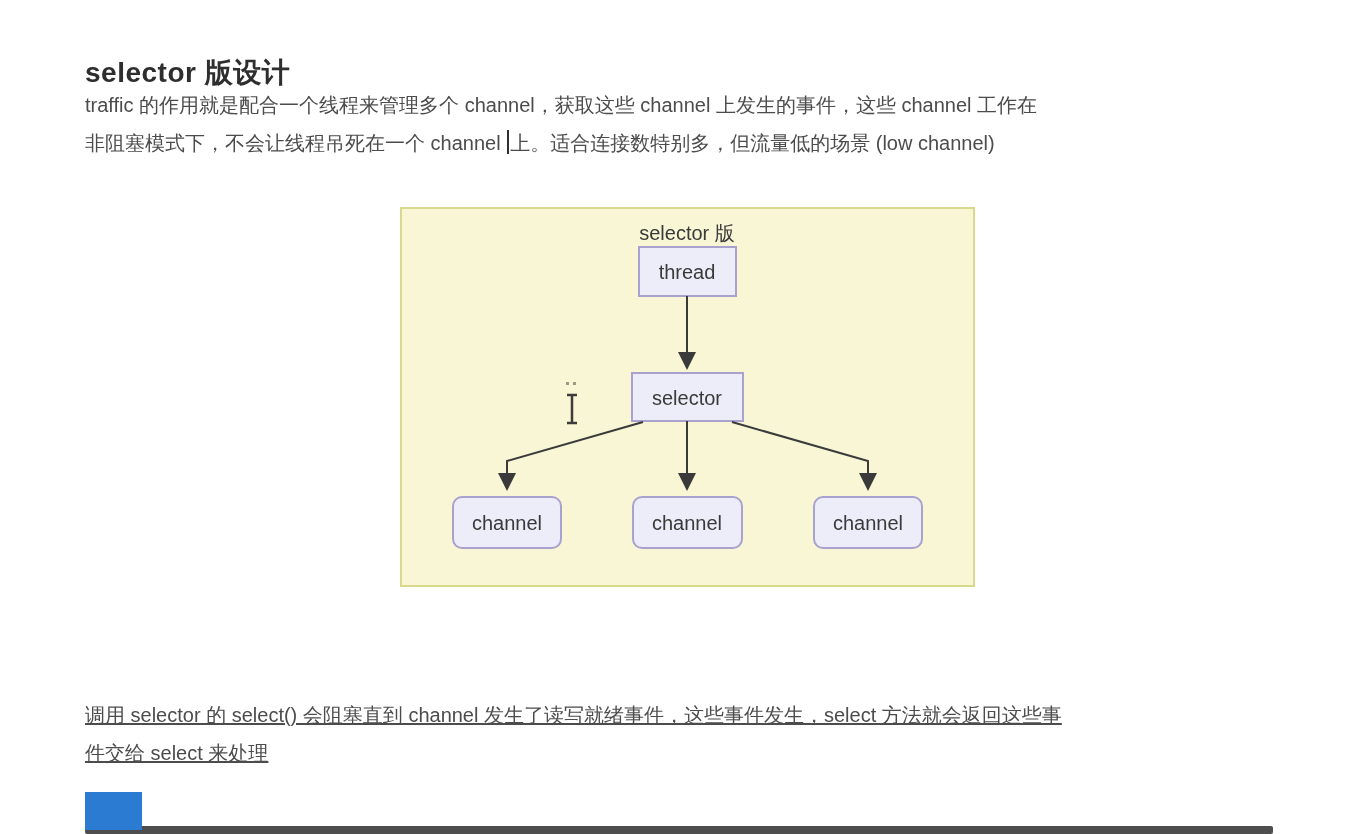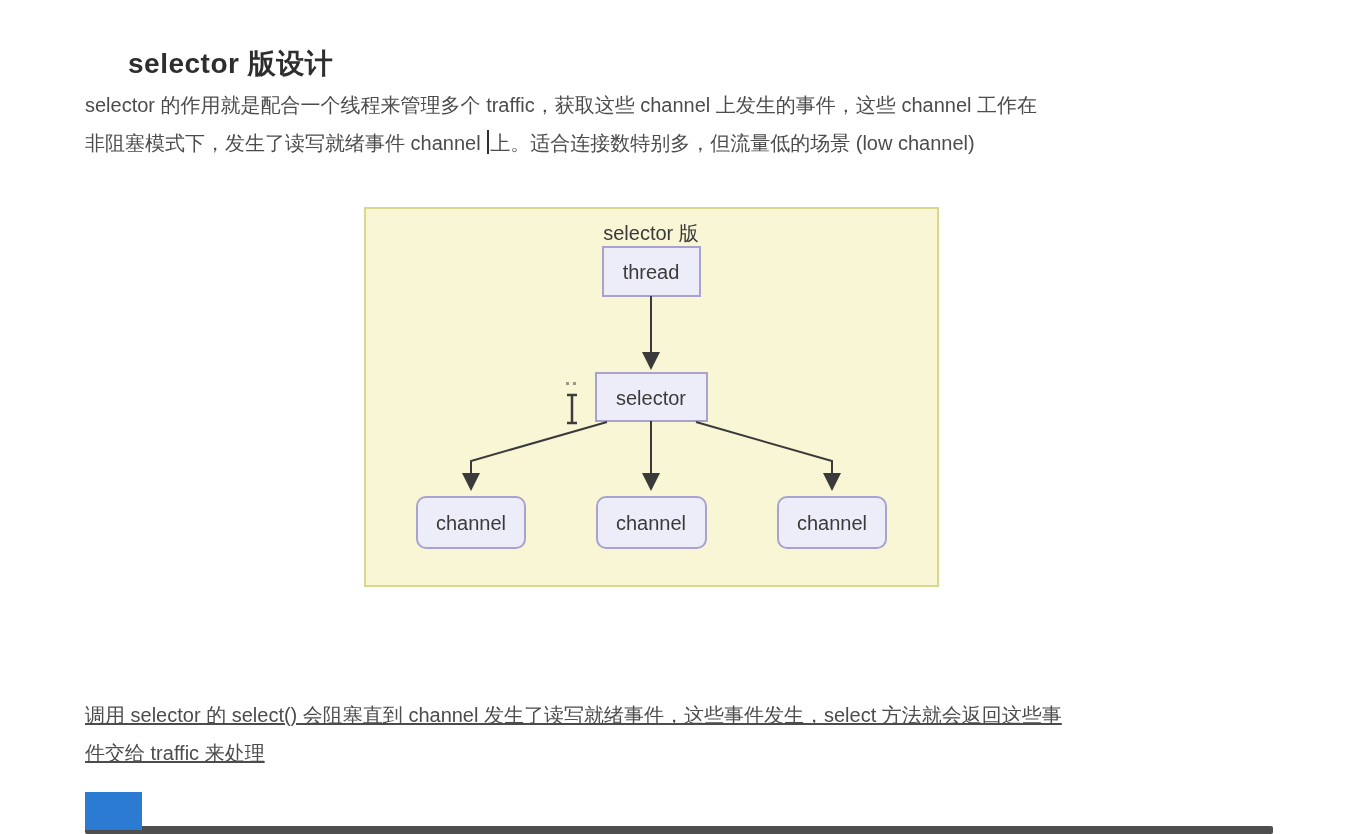--- a/index.html
+++ b/index.html
@@ -4,38 +4,38 @@
 <style>
   html,body{margin:0;padding:0;background:#ffffff;}
   #page{
     position:relative;
     width:1365px;height:834px;
     background:#ffffff;
     overflow:hidden;
     font-family:"Liberation Sans","DejaVu Sans",sans-serif;
   }
   .title{
-    position:absolute;left:85px;top:26px;
+    position:absolute;left:85px;top:35px;
     font-size:28px;font-weight:bold;color:#2e2e2e;
-    letter-spacing:0.5px;white-space:nowrap;margin-left:43px;
+    letter-spacing:0.5px;white-space:nowrap;
   }
   .para{
     position:absolute;left:85px;
     font-size:20px;line-height:38px;color:#4c4c4c;
     white-space:nowrap;
   }
   .para .line{white-space:nowrap;}
   #intro{top:86px;}
   #outro{top:696px;text-decoration:underline;}
   .caret{
     display:inline-block;width:2px;height:24px;
     background:#2f2f2f;vertical-align:-4px;margin:0 1px;
   }
   #diagram-panel{
-    position:absolute;left:364px;top:207px;
+    position:absolute;left:400px;top:207px;
     width:575px;height:380px;
   }
   svg text{
     font-family:"Liberation Sans","DejaVu Sans",sans-serif;
   }
   #ibeam{
     position:absolute;left:560px;top:380px;
     width:26px;height:48px;
   }
   .bottom-bar{
@@ -48,22 +48,22 @@
   }
 </style>
 </head>
 <body>
 
 <div id="page">
 
   <h1 class="title">selector 版设计</h1>
 
   <div class="para" id="intro">
-    <div class="line">selector 的作用就是配合一个线程来管理多个 traffic，获取这些 channel 上发生的事件，这些 channel 工作在</div>
-    <div class="line"><span>非阻塞模式下，发生了读写就绪事件 channel </span><span class="caret"></span><span>上。适合连接数特别多，但流量低的场景 (low channel)</span></div>
+    <div class="line">traffic 的作用就是配合一个线程来管理多个 channel，获取这些 channel 上发生的事件，这些 channel 工作在</div>
+    <div class="line"><span>非阻塞模式下，不会让线程吊死在一个 channel </span><span class="caret"></span><span>上。适合连接数特别多，但流量低的场景 (low channel)</span></div>
   </div>
 
   <div id="diagram-panel">
     <svg width="575" height="380" viewBox="0 0 575 380">
       <defs>
         <marker id="arrowhead" markerWidth="9" markerHeight="9" refX="6" refY="4.5" orient="auto">
           <path d="M0,0 L9,4.5 L0,9 Z" fill="#3a3a3a"></path>
         </marker>
       </defs>
 
@@ -97,19 +97,19 @@
   <svg id="ibeam" viewBox="0 0 26 48">
     <rect x="6" y="2" width="3" height="3" fill="#9a9a86"></rect>
     <rect x="13" y="2" width="3" height="3" fill="#9a9a86"></rect>
     <line x1="12" y1="16" x2="12" y2="42" stroke="#3c3c3c" stroke-width="2.5"></line>
     <line x1="7" y1="15" x2="17" y2="15" stroke="#3c3c3c" stroke-width="2.5"></line>
     <line x1="7" y1="43" x2="17" y2="43" stroke="#3c3c3c" stroke-width="2.5"></line>
   </svg>
 
   <div class="para" id="outro">
     <div class="line">调用 selector 的 select() 会阻塞直到 channel 发生了读写就绪事件，这些事件发生，select 方法就会返回这些事</div>
-    <div class="line">件交给 traffic 来处理</div>
+    <div class="line">件交给 select 来处理</div>
   </div>
 
   <div class="bottom-bar" style="background-color: rgb(78, 78, 78);"></div>
   <div class="bottom-blue" style="background-color: rgb(43, 123, 211);"></div>
 
 </div>
 
 </body></html>

